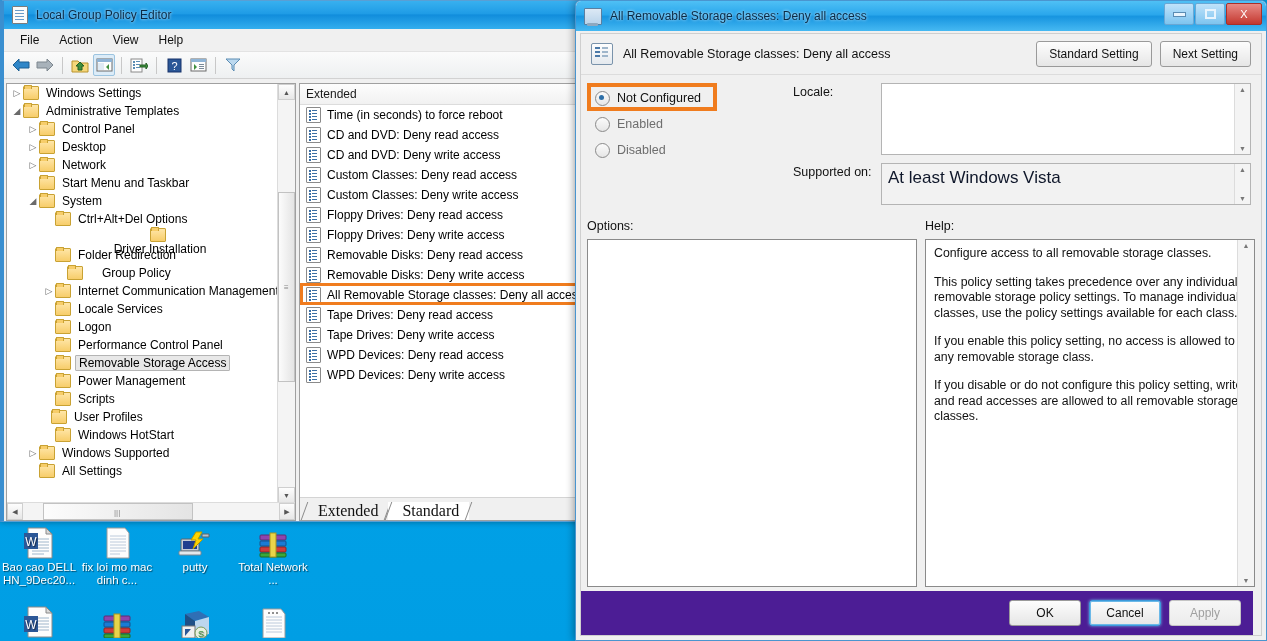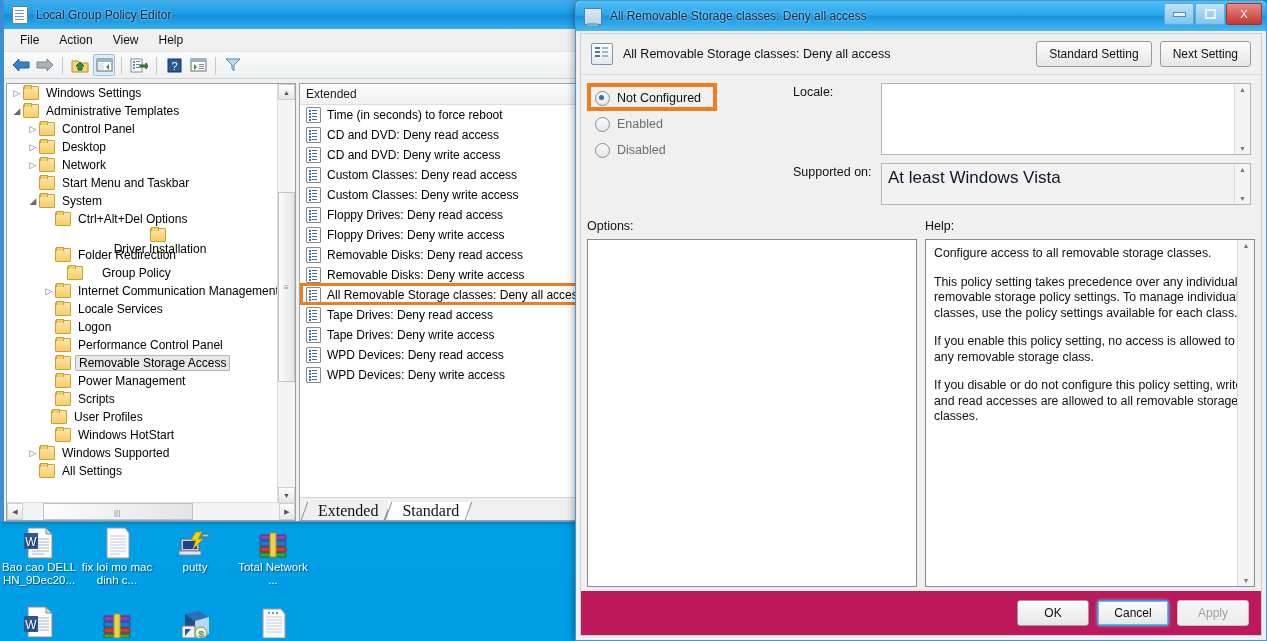--- a/index.html
+++ b/index.html
@@ -261,23 +261,23 @@
   .pane-box { flex:1; background:#fff; border:1px solid #8a8a8a; position:relative; overflow:hidden;}
   #help-text { padding:6px 8px; font-size:12.3px; line-height:15.5px; color:#111; }
   #help-text p{ margin:0 0 13px 0; }
   #help-scroll {
     position:absolute;right:0;top:0;bottom:0;width:16px;background:#f4f4f4;border-left:1px solid #dcdcdc;
     display:flex;flex-direction:column;justify-content:space-between;align-items:center;
   }
   #help-scroll span{font-size:7px;color:#777;padding:2px 0;}
 
   #dlg-buttons {
-    position:absolute; left:0; right:0; bottom:0; height:44px;
+    position:absolute; left:0; right:8px; bottom:0; height:44px;
     display:flex; align-items:center; justify-content:flex-end; padding-right:12px;
-    background:#be185d;
+    background:#4c1d95;
   }
   #dlg-buttons .btn{ min-width:72px; text-align:center; }
 
   
   #list-highlight {
     position:absolute; left:0px; width:280px; height:22px;
     border:3px solid #f07c1e; box-sizing:border-box; pointer-events:none;
   }
 </style>
 </head>

